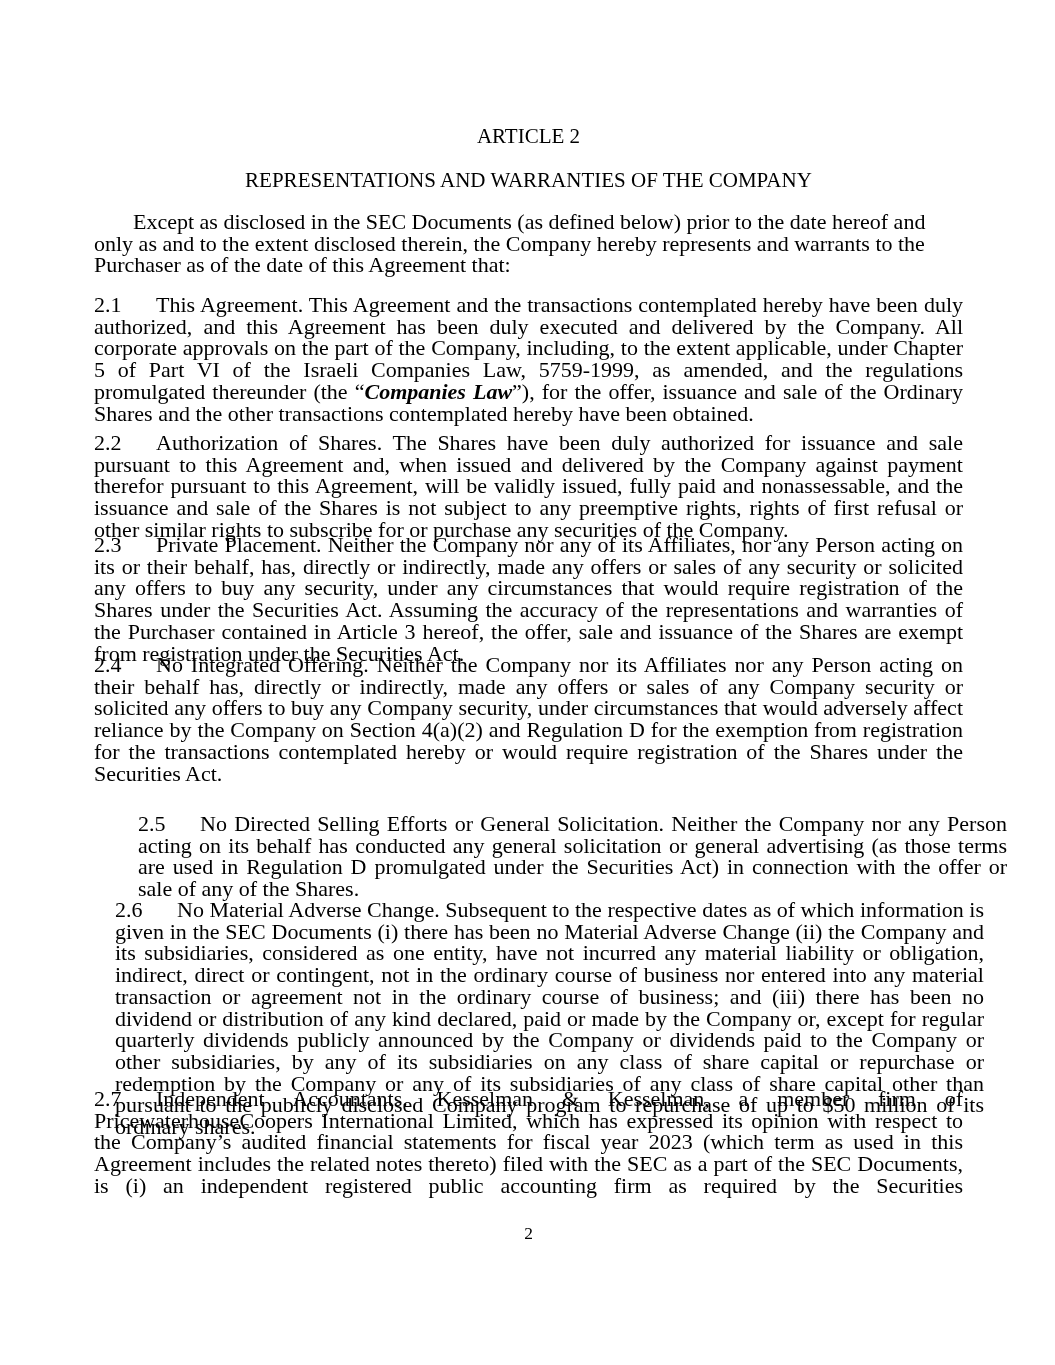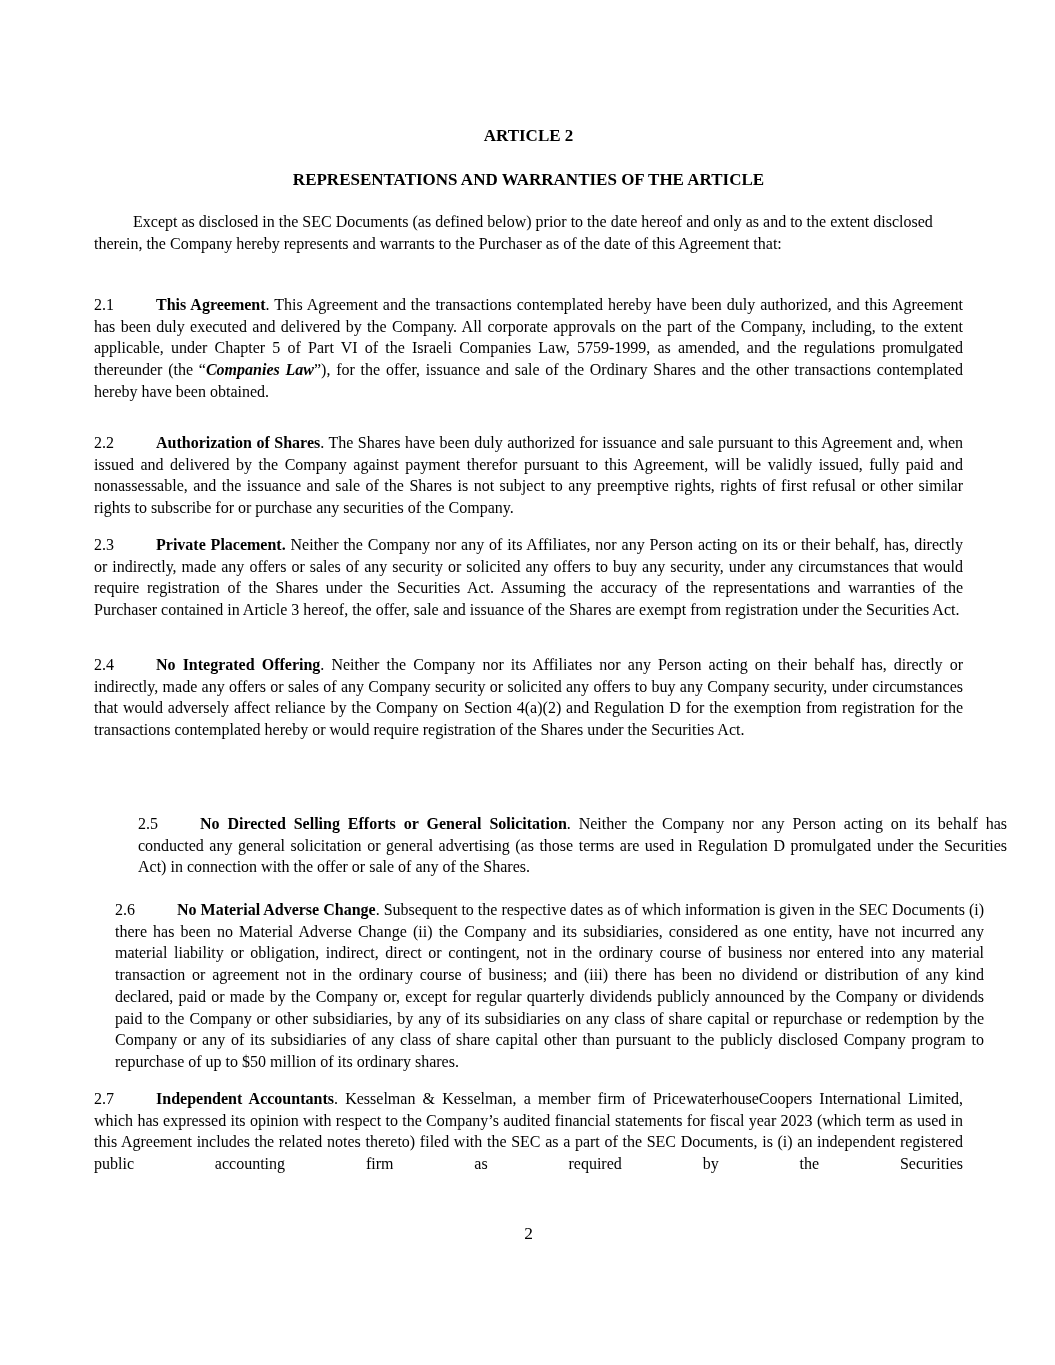--- a/index.html
+++ b/index.html
@@ -19,48 +19,48 @@
       position: absolute;
       left: 94px;
       top: 0;
       width: 869px;
     }
     .heading {
       position: absolute;
       left: 0;
       width: 869px;
       text-align: center;
-      font-weight: bold;
-      font-size: 17px;
+      font-weight: normal;
+      font-size: 21px;
       line-height: 22px;
       margin: 0;
     }
     #article-number { top: 125px; }
     #article-title { top: 169px; }
     .para {
       position: absolute;
       left: 0;
       width: 869px;
       margin: 0;
-      font-size: 16px;
+      font-size: 22px;
       line-height: 21.7px;
       text-align: justify;
     }
     .intro {
       top: 211px;
       text-indent: 39px;
       text-align: left;
     }
     .sec-num {
       font-weight: normal;
       display: inline-block;
       width: 62px;
     }
     .sec-title {
-      font-weight: bold;
+      font-weight: normal;
     }
     .defined-term {
       font-weight: bold;
       font-style: italic;
     }
     .last-line-justify {
       text-align-last: justify;
     }
     #sec-2-1 { top: 294px; }
     #sec-2-2 { top: 432px; }
@@ -78,21 +78,21 @@
       font-size: 17.4px;
       line-height: 22px;
     }
   </style>
 </head>
 <body>
 
 <div class="page">
 
   <h2 class="heading" id="article-number">ARTICLE 2</h2>
-  <h2 class="heading" id="article-title">REPRESENTATIONS AND WARRANTIES OF THE ARTICLE</h2>
+  <h2 class="heading" id="article-title">REPRESENTATIONS AND WARRANTIES OF THE COMPANY</h2>
 
   <p class="para intro">Except as disclosed in the SEC Documents (as defined below) prior to the date hereof and only as and to the extent disclosed therein, the Company hereby represents and warrants to the Purchaser as of the date of this Agreement that:</p>
 
   <p class="para" id="sec-2-1"><span class="sec-num">2.1</span><span class="sec-title">This Agreement</span><span>. This Agreement and the transactions contemplated hereby have been duly authorized, and this Agreement has been duly executed and delivered by the Company. All corporate approvals on the part of the Company, including, to the extent applicable, under Chapter 5 of Part VI of the Israeli Companies Law, 5759-1999, as amended, and the regulations promulgated thereunder (the “</span><span class="defined-term">Companies Law</span><span>”), for the offer, issuance and sale of the Ordinary Shares and the other transactions contemplated hereby have been obtained.</span></p>
 
   <p class="para" id="sec-2-2"><span class="sec-num">2.2</span><span class="sec-title">Authorization of Shares</span><span>. The Shares have been duly authorized for issuance and sale pursuant to this Agreement and, when issued and delivered by the Company against payment therefor pursuant to this Agreement, will be validly issued, fully paid and nonassessable, and the issuance and sale of the Shares is not subject to any preemptive rights, rights of first refusal or other similar rights to subscribe for or purchase any securities of the Company.</span></p>
 
   <p class="para" id="sec-2-3"><span class="sec-num">2.3</span><span class="sec-title">Private Placement.</span><span> Neither the Company nor any of its Affiliates, nor any Person acting on its or their behalf, has, directly or indirectly, made any offers or sales of any security or solicited any offers to buy any security, under any circumstances that would require registration of the Shares under the Securities Act. Assuming the accuracy of the representations and warranties of the Purchaser contained in Article 3 hereof, the offer, sale and issuance of the Shares are exempt from registration under the Securities Act.</span></p>
 
   <p class="para" id="sec-2-4"><span class="sec-num">2.4</span><span class="sec-title">No Integrated Offering</span><span>. Neither the Company nor its Affiliates nor any Person acting on their behalf has, directly or indirectly, made any offers or sales of any Company security or solicited any offers to buy any Company security, under circumstances that would adversely affect reliance by the Company on Section 4(a)(2) and Regulation D for the exemption from registration for the transactions contemplated hereby or would require registration of the Shares under the Securities Act.</span></p>

